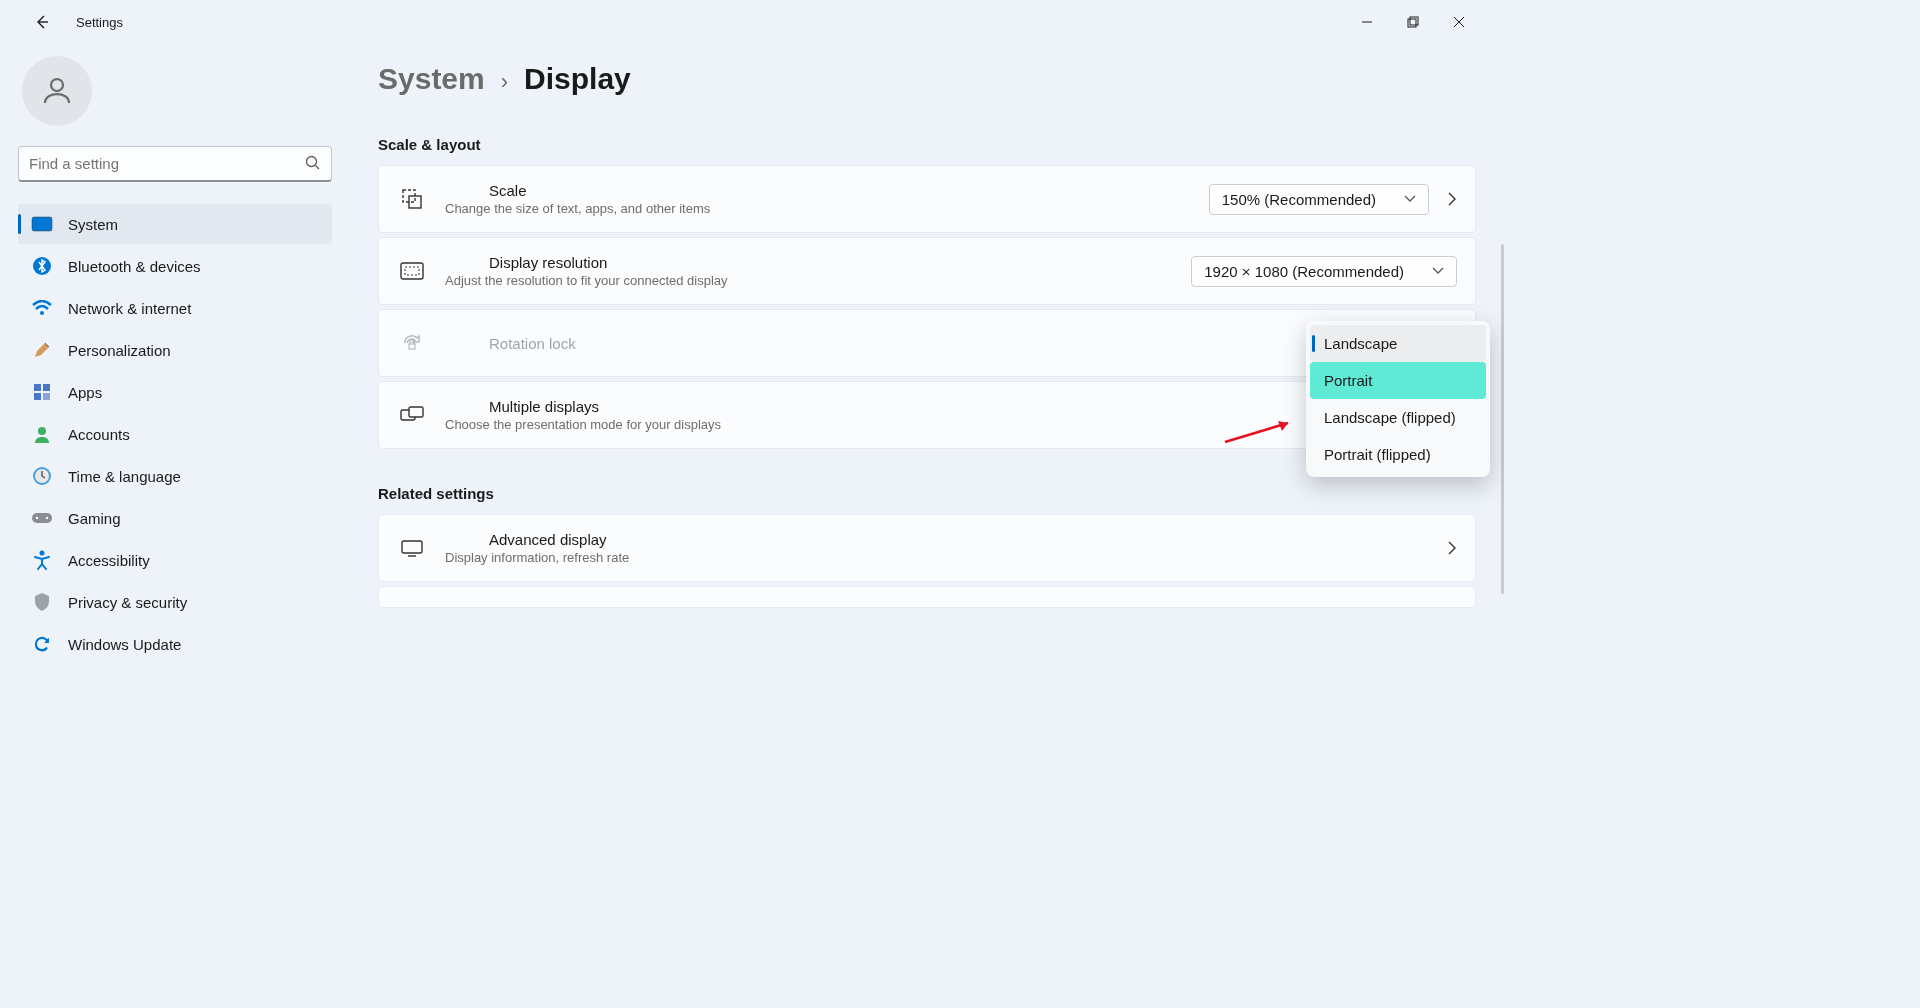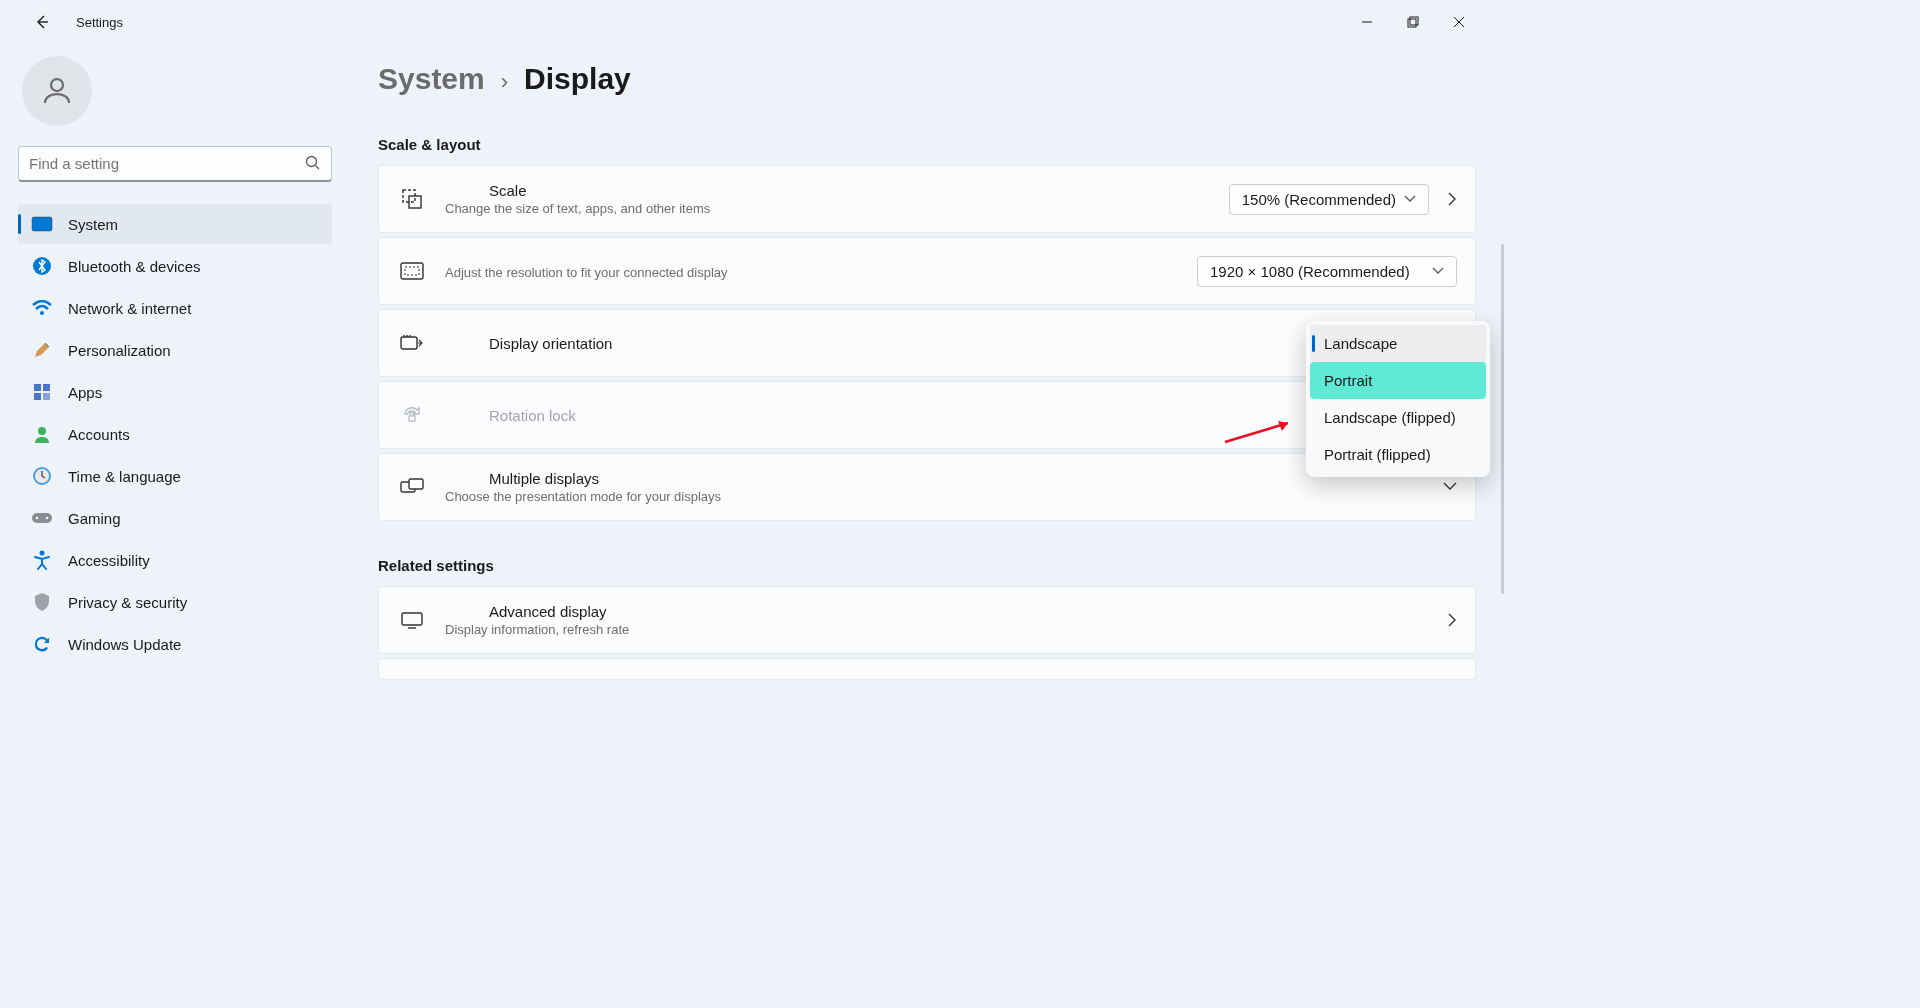--- a/index.html
+++ b/index.html
@@ -37,21 +37,21 @@
 .section-title { font-size: 15px; font-weight: 600; margin-bottom: 12px; }
 .section-title.related { margin-top: 36px; }
 
 .card { background: #fbfcfe; border: 1px solid #e6e9ee; border-radius: 4px; display: flex; align-items: center; padding: 14px 18px; margin-bottom: 4px; min-height: 68px; }
 .card .card-icon { width: 30px; display: flex; align-items: center; justify-content: center; margin-right: 18px; }
 .card .card-text { flex: 1; }
 .card .card-title { font-size: 15px; margin-left: 44px; }
 .card .card-sub { font-size: 13px; color: #6d6d6d; margin-top: 2px; }
 .card.disabled .card-title { color: #a0a4aa; }
 
-.select-box { border: 1px solid #c9ced5; border-radius: 4px; background: #fefefe; padding: 6px 12px; font-size: 15px; display: flex; align-items: center; gap: 8px; min-width: 200px; }
+.select-box { border: 1px solid #c9ced5; border-radius: 4px; background: #fefefe; padding: 6px 12px; font-size: 15px; display: flex; align-items: center; gap: 28px; min-width: 200px; }
 .select-box .chev { margin-left: auto; }
 
 .chevron-right { margin-left: 18px; display: flex; align-items: center; }
 
 
 .dropdown { position: absolute; right: 14px; top: 277px; width: 184px; background: #f8f9fb; border-radius: 8px; box-shadow: 0 8px 24px rgba(0,0,0,0.22); padding: 4px; z-index: 50; }
 .dropdown-item { padding: 10px 14px; font-size: 15px; border-radius: 4px; position: relative; cursor: pointer; }
 .dropdown-item.selected { background: #ecedef; }
 .dropdown-item.selected::before { content: ""; position: absolute; left: 2px; top: 10px; bottom: 10px; width: 3px; background: #0067c0; border-radius: 2px; }
 .dropdown-item.hover { background: #5eead4; }
@@ -257,46 +257,33 @@
     </div>
 
     <div class="card">
       <span class="card-icon">
           <svg width="24" height="18" viewBox="0 0 24 18">
             <rect x="1" y="1" width="22" height="16" rx="2" stroke="#333" stroke-width="1.4" fill="none"></rect>
             <rect x="5" y="5" width="14" height="8" stroke="#333" stroke-width="1" fill="none" stroke-dasharray="2 2"></rect>
           </svg>
         </span>
       <div class="card-text">
+        <div class="card-title">Display resolution</div>
         <div class="card-sub">Adjust the resolution to fit your connected display</div>
       </div>
       <div class="select-box" style="min-width:260px">
         <span>1920 × 1080 (Recommended)</span>
         <span class="chev">
             <svg width="12" height="8">
               <path d="M1 1l5 5 5-5" stroke="#555" stroke-width="1.3" fill="none"></path>
             </svg>
           </span>
       </div>
     </div>
 
-    <div class="card">
-      <span class="card-icon">
-          <svg width="24" height="18" viewBox="0 0 24 18">
-            <rect x="1" y="3" width="16" height="12" rx="2" stroke="#333" stroke-width="1.4" fill="none"></rect>
-            <path d="M19 6l3 3-3 3M22 9h-4" stroke="#333" stroke-width="1.2" fill="none"></path>
-            <circle cx="4" cy="2" r="1" fill="#333"></circle>
-            <circle cx="7" cy="2" r="1" fill="#333"></circle>
-            <circle cx="10" cy="2" r="1" fill="#333"></circle>
-          </svg>
-        </span>
-      <div class="card-text">
-        <div class="card-title">Display orientation</div>
-      </div>
-    </div>
 
     <div class="card disabled">
       <span class="card-icon">
           <svg width="22" height="22" viewBox="0 0 22 22">
             <path d="M4 11a7 7 0 0112-5l2-2v6h-6l2-2a5 5 0 00-8 3" stroke="#b5b9bf" stroke-width="1.4" fill="none"></path>
             <rect x="8" y="12" width="6" height="5" stroke="#b5b9bf" stroke-width="1.2" fill="none"></rect>
             <path d="M9 12v-2a2 2 0 014 0v2" stroke="#b5b9bf" stroke-width="1.2" fill="none"></path>
           </svg>
         </span>
       <div class="card-text">

